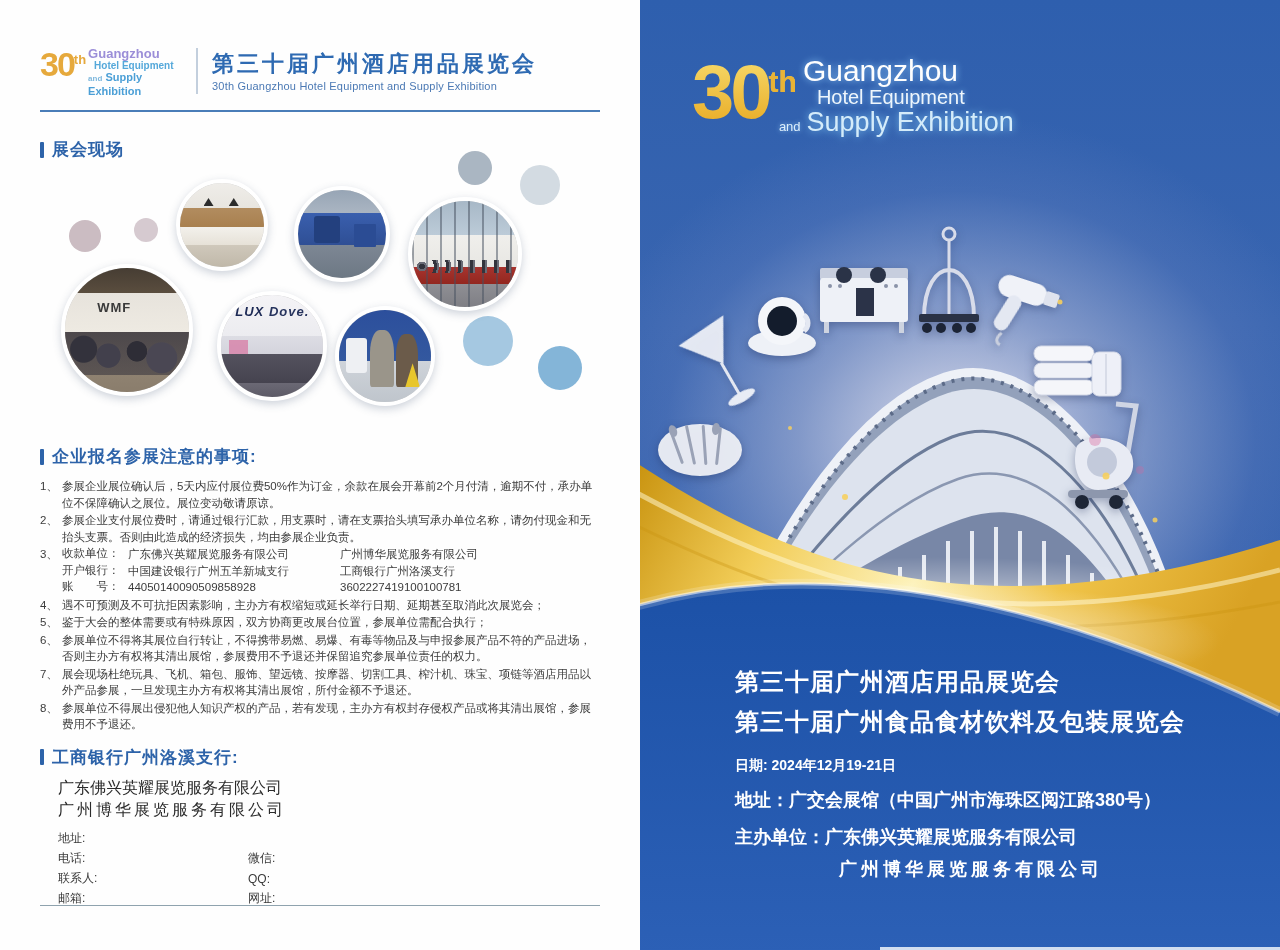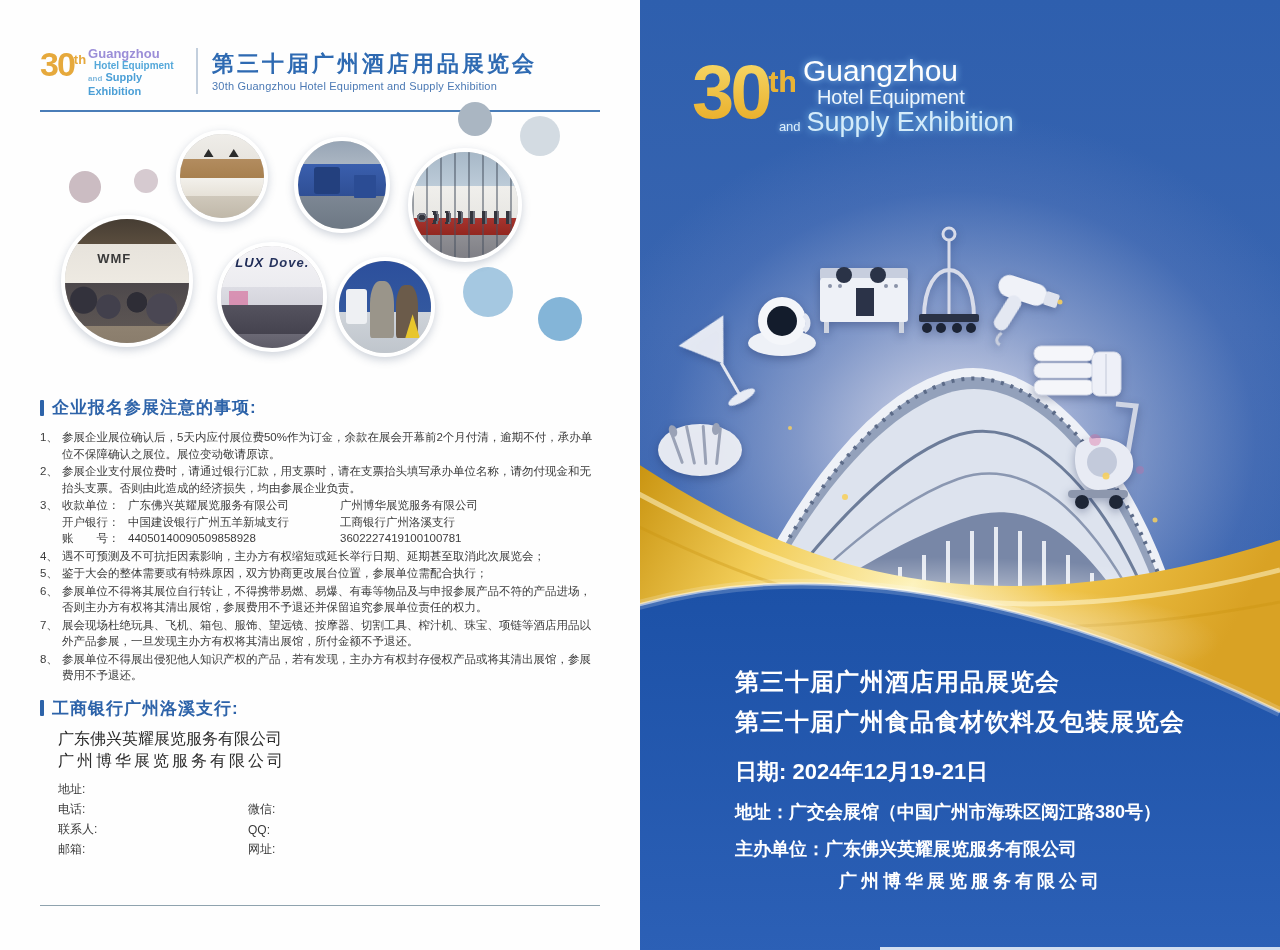--- a/index.html
+++ b/index.html
@@ -62,21 +62,21 @@
   .p6 .man1{position:absolute;left:34%;top:22%;width:26%;height:62%;background:#9a958a;border-radius:40% 40% 8% 8%;}
   .p6 .man2{position:absolute;left:62%;top:26%;width:24%;height:58%;background:#6b5b4a;border-radius:40% 40% 8% 8%;}
   .p6 .cone{position:absolute;left:72%;top:58%;width:16%;height:26%;background:#e8c62c;clip-path:polygon(50% 0,100% 100%,0 100%);}
   
   .notice-list{margin-top:10px;}
   .n-item{display:flex;font-size:11.5px;line-height:16.5px;color:#3c3c3c;margin-bottom:1px;}
   .n-num{flex:none;width:22px;}
   .n-text{flex:1;}
   .bank{flex:1;}
   .bank-row{display:flex;}
-  .b-label{flex:none;width:66px;}
+  .b-label{flex:none;width:66px;font-family:Liberation Mono, monospace;}
   .b-c1{flex:none;width:212px;}
   .b-c2{flex:1;}
   
   .companies{margin:8px 0 0 18px;}
   .company{font-size:16px;color:#2b2b2b;line-height:22px;}
   .company.sp{letter-spacing:3px;}
   .contacts{margin:8px 0 0 18px;font-size:12px;color:#3a3a3a;}
   .c-row{display:flex;height:20px;align-items:center;}
   .c-left{width:190px;}
   .foot-rule{position:absolute;left:40px;right:40px;bottom:44px;border-top:1px solid #8fa3ae;}
@@ -94,21 +94,21 @@
   .rw1{font-size:30px;color:#fefefe;line-height:30px;text-shadow:0 0 7px rgba(150,210,255,.9);}
   .rw2{font-size:20px;color:#eef6fc;line-height:22px;margin-left:14px;text-shadow:0 0 6px rgba(150,210,255,.8);}
   .rw3{line-height:28px;margin-left:-24px;}
   .rw3 .rand{font-size:13px;color:#dceefb;margin-right:6px;text-shadow:0 0 5px rgba(150,210,255,.8);}
   .rw3 .rw3b{font-size:27px;color:#d4ecfa;text-shadow:0 0 8px rgba(140,215,255,.95);}
   .building-wrap{position:absolute;left:70px;top:335px;z-index:2;}
   .prod{position:absolute;z-index:3;filter:drop-shadow(0 3px 5px rgba(20,35,80,.35));}
   .ribbons{position:absolute;left:0;top:0;z-index:4;}
   .rp-text{position:absolute;left:95px;top:662px;z-index:7;}
   .rtitle{font-size:24px;font-weight:bold;color:#ffffff;line-height:40px;letter-spacing:1px;}
-  .rdate{font-size:22px;font-weight:bold;color:#ffffff;margin-top:15px;}
+  .rdate{font-size:14px;font-weight:bold;color:#ffffff;margin-top:15px;}
   .raddr{font-size:18px;font-weight:bold;color:#ffffff;margin-top:13px;}
   .rorg{font-size:18px;font-weight:bold;color:#ffffff;margin-top:13px;display:flex;}
   .rorg2{font-size:18px;font-weight:bold;color:#ffffff;margin-top:8px;margin-left:104px;letter-spacing:4px;}
   .bottom-edge{position:absolute;left:240px;right:0;bottom:0;height:3px;background:rgba(240,245,250,.85);z-index:8;}
 </style>
 </head>
 <body>
 
 <div class="spread">
 
@@ -124,20 +124,24 @@
         </div>
       </div>
       <div class="vdiv"></div>
       <div class="ltitles">
         <h1 class="ltitle-zh">第三十届广州酒店用品展览会</h1>
         <div class="ltitle-en">30th Guangzhou Hotel Equipment and Supply Exhibition</div>
       </div>
     </header>
     <hr class="header-rule">
 
+    <div class="sec-head scene">
+      <span class="bar"></span>
+      <span>展会现场</span>
+    </div>
 
     <div class="photo-area">
       <div class="bubble" style="left:29px;top:57px;width:32px;height:32px;background:#cbbcc2;"></div>
       <div class="bubble" style="left:94px;top:55px;width:24px;height:24px;background:#d6cad0;"></div>
       <div class="bubble" style="left:418px;top:-12px;width:34px;height:34px;background:#aab6c2;"></div>
       <div class="bubble" style="left:480px;top:2px;width:40px;height:40px;background:#d3dbe2;"></div>
       <div class="bubble" style="left:423px;top:153px;width:50px;height:50px;background:#a5c8e1;"></div>
       <div class="bubble" style="left:498px;top:183px;width:44px;height:44px;background:#84b5d8;"></div>
 
       <div class="pcircle p1" style="left:21px;top:101px;width:132px;height:132px;">

